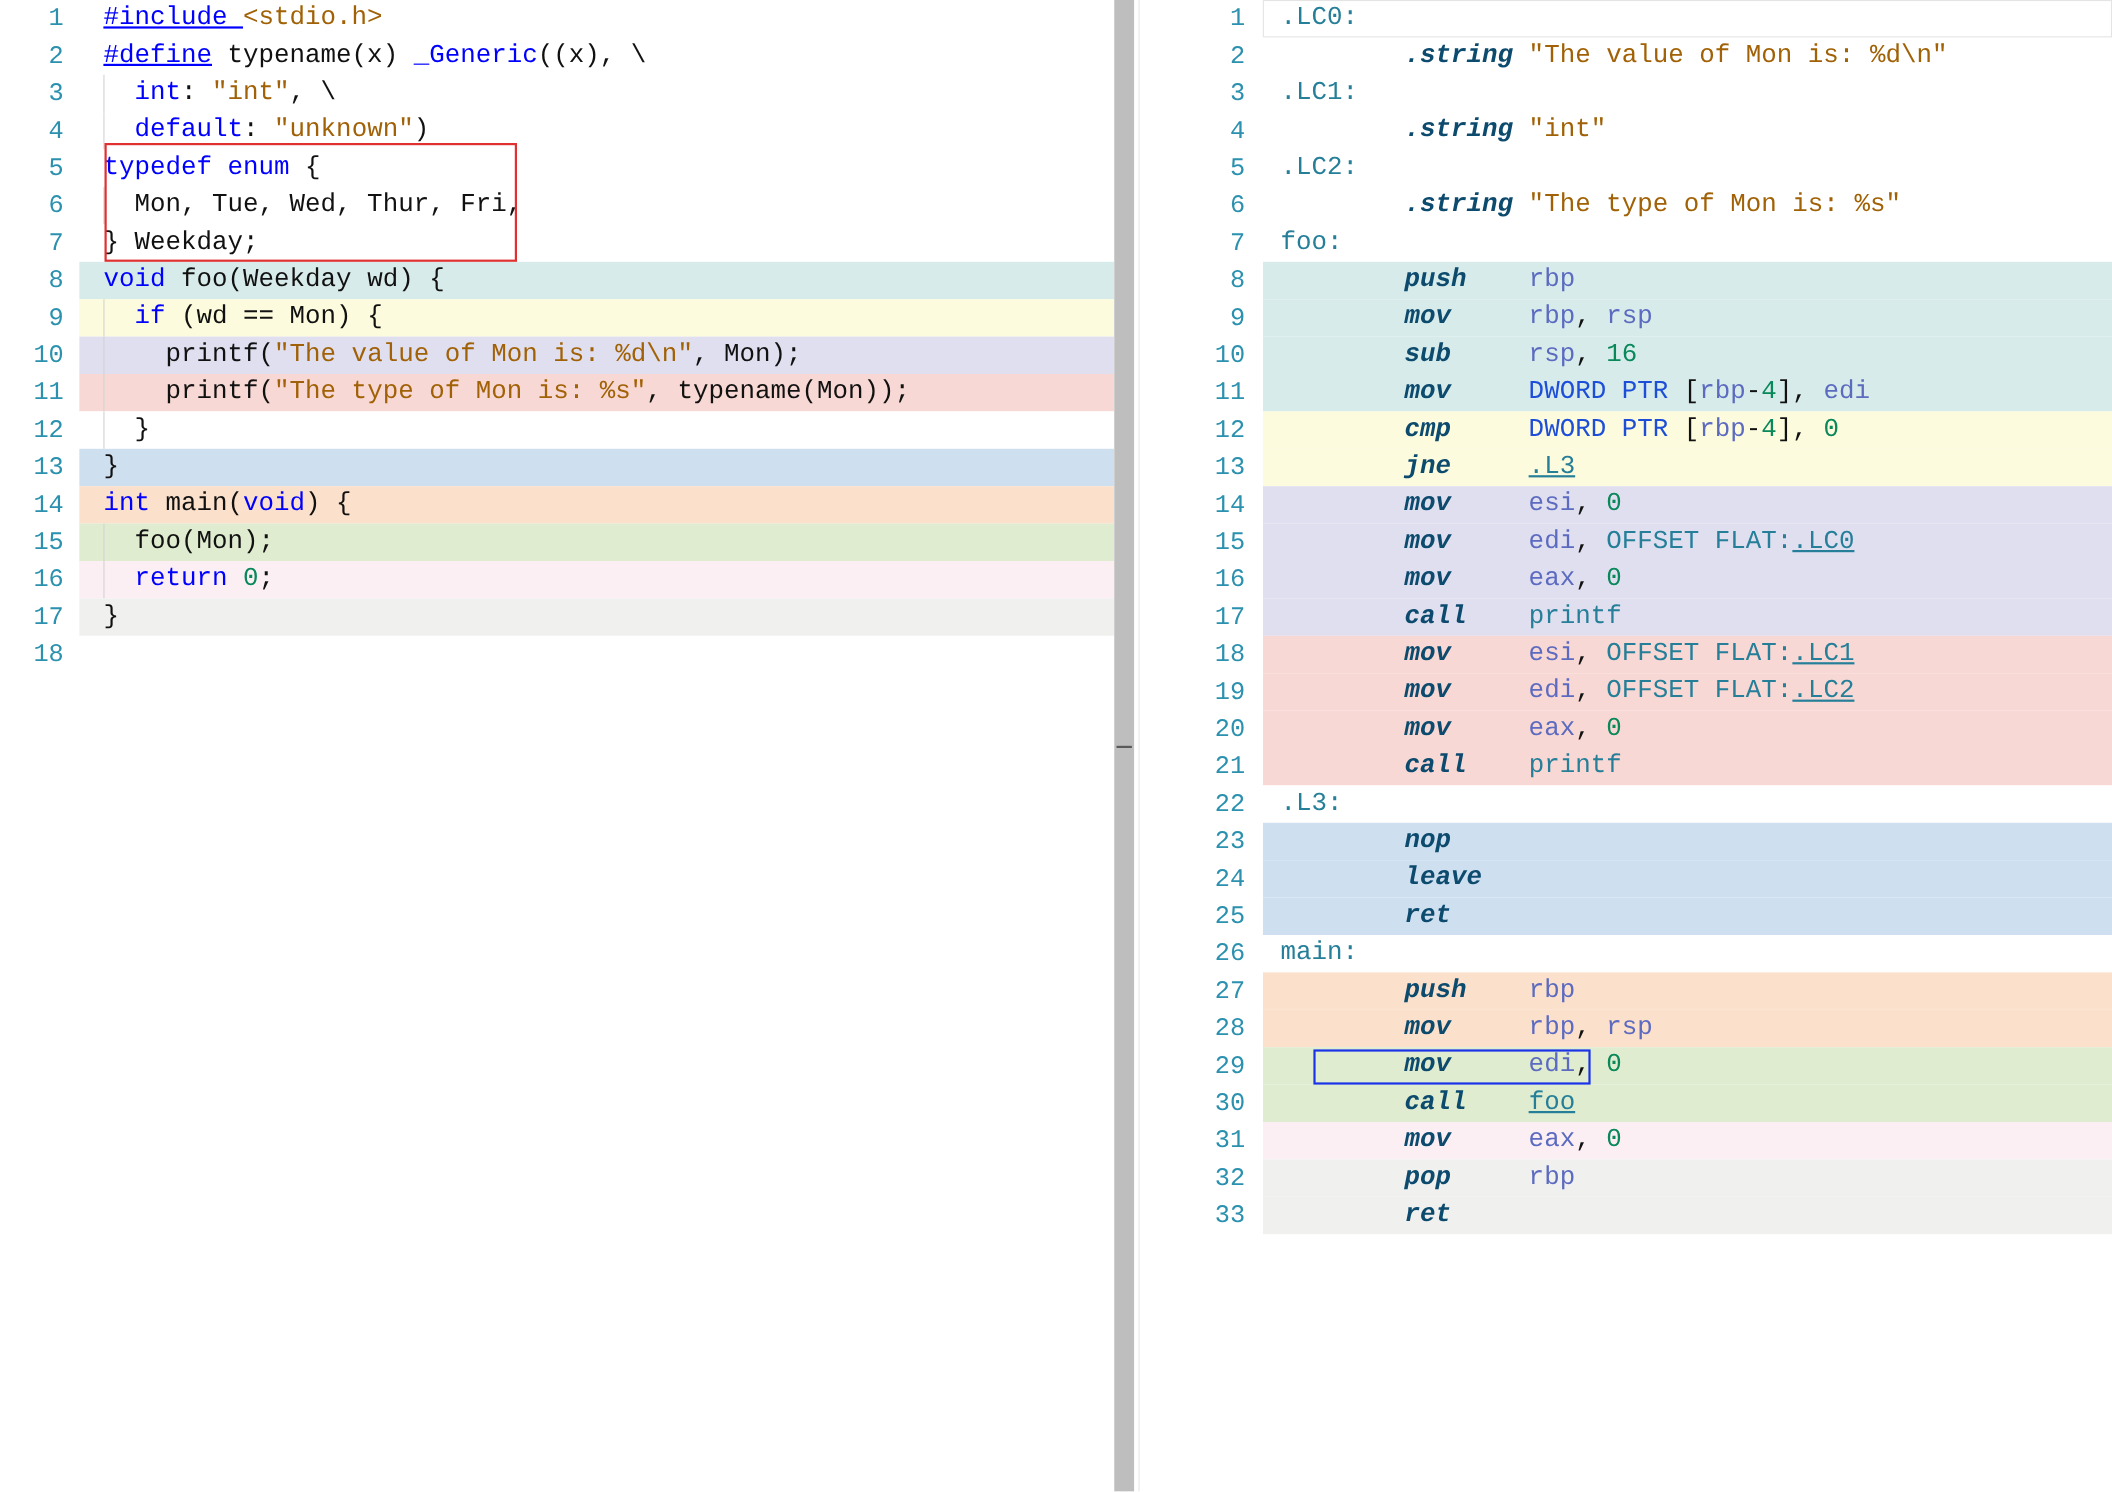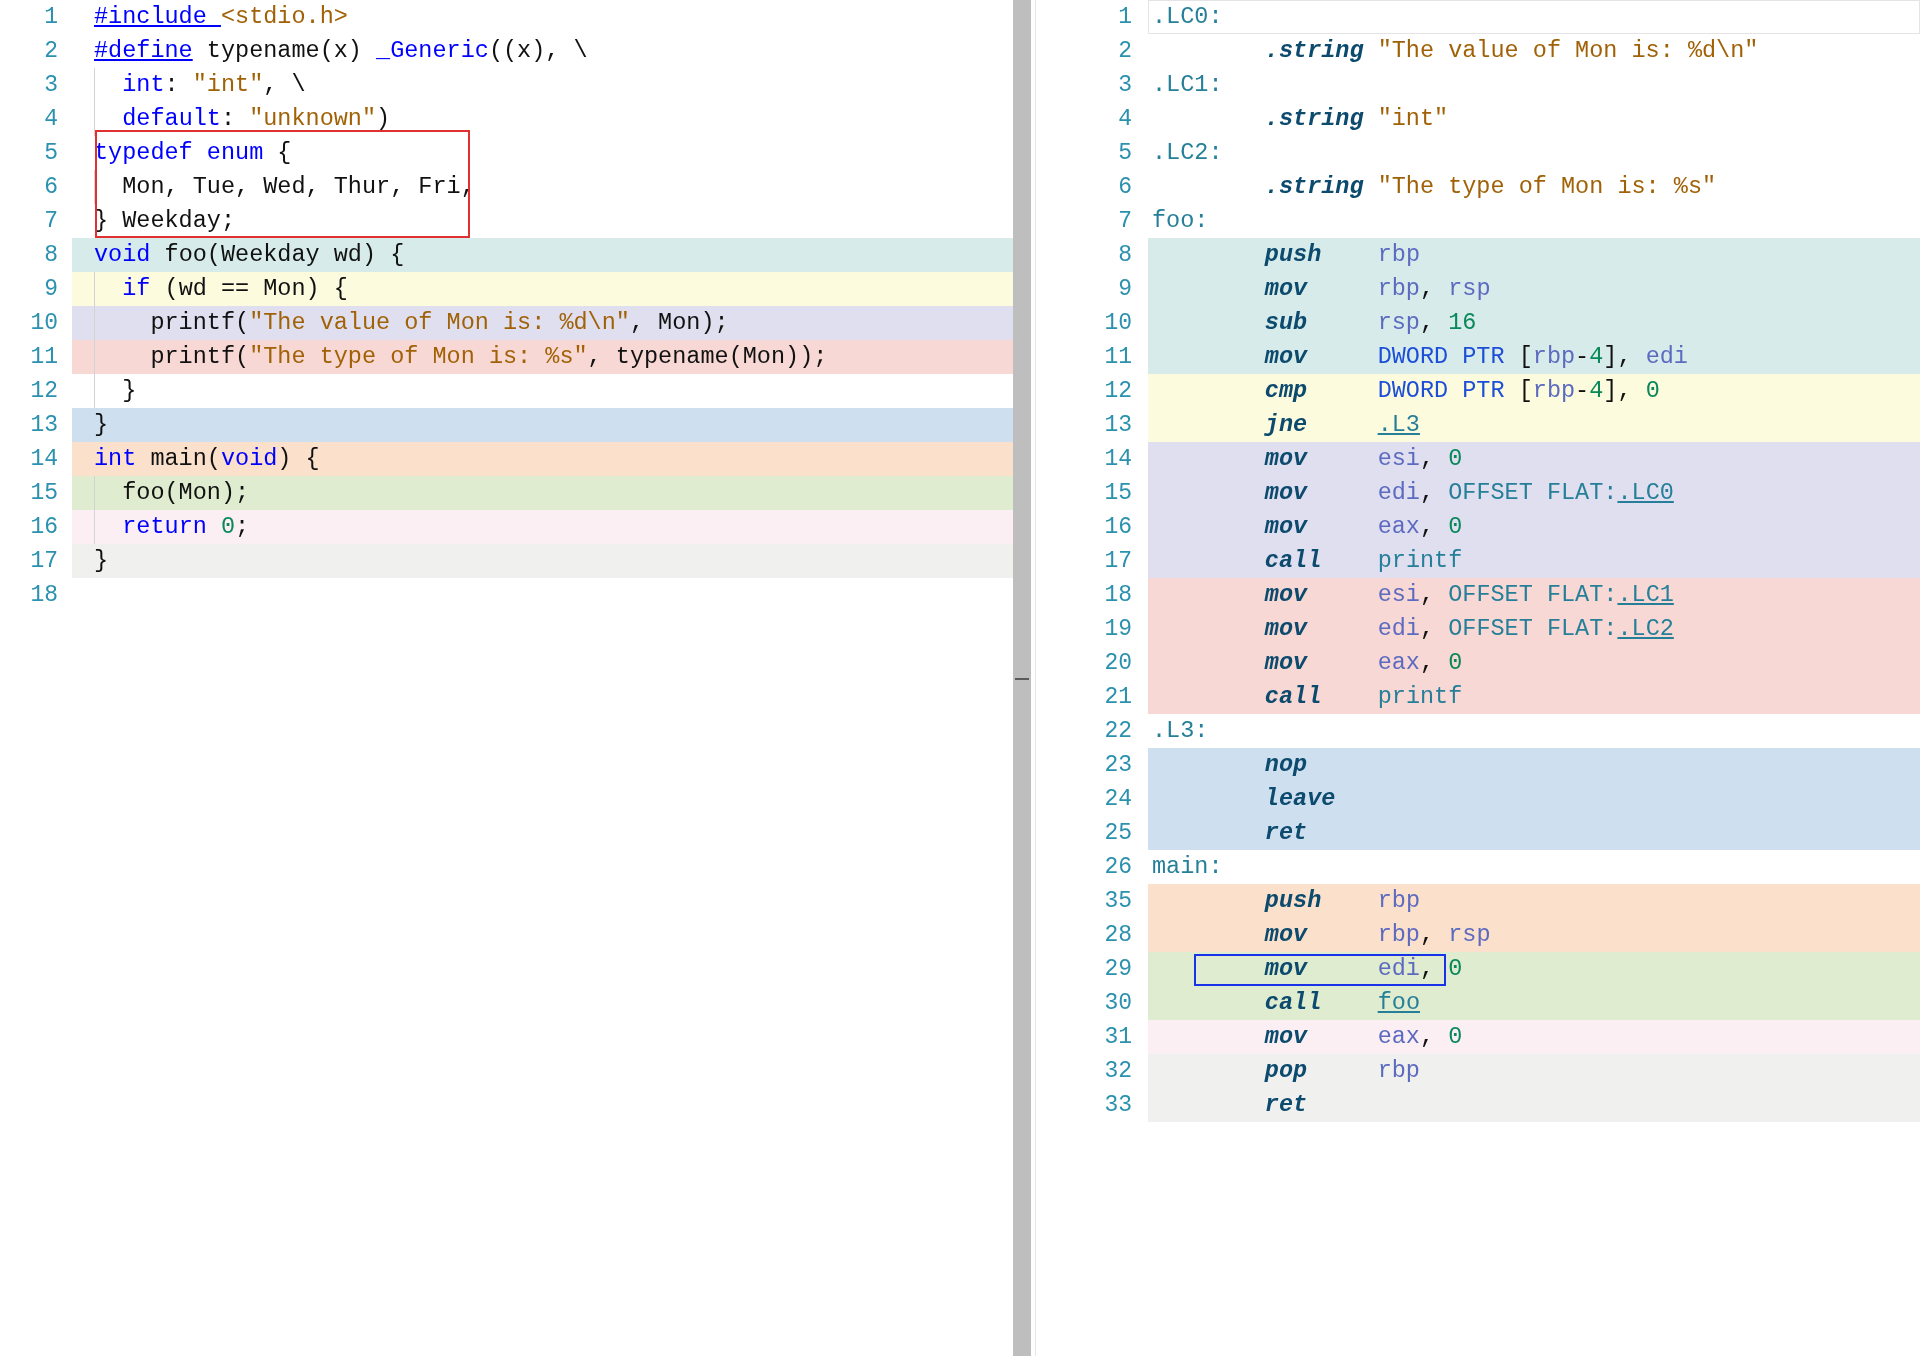--- a/index.html
+++ b/index.html
@@ -61,21 +61,21 @@
     user-select: none;
   }
   .pane-asm .ln { width: 108px; min-width: 108px; padding-right: 16px; }
 
   .content {
     flex: 1;
     position: relative;
     padding-left: 22px;
     box-sizing: border-box;
   }
-  .pane-asm .content { padding-left: 4px; }
+  .pane-asm .content { padding-left: 16px; }
 
   
   .guide {
     position: absolute;
     left: 22px;
     top: 0;
     bottom: 0;
     width: 1px;
     background: #d3d3d3;
   }
@@ -244,21 +244,21 @@
         <div class="line"><div class="rowbg c2"></div><div class="ln">17</div><div class="content"><span class="txt"><span class="pl">        </span><span class="ins">call</span><span class="pl">    </span><span class="lbl">printf</span></span></div></div>
         <div class="line"><div class="rowbg c3"></div><div class="ln">18</div><div class="content"><span class="txt"><span class="pl">        </span><span class="ins">mov</span><span class="pl">     </span><span class="reg">esi</span><span class="pl">, </span><span class="lbl">OFFSET FLAT:</span><span class="lnk">.LC1</span></span></div></div>
         <div class="line"><div class="rowbg c3"></div><div class="ln">19</div><div class="content"><span class="txt"><span class="pl">        </span><span class="ins">mov</span><span class="pl">     </span><span class="reg">edi</span><span class="pl">, </span><span class="lbl">OFFSET FLAT:</span><span class="lnk">.LC2</span></span></div></div>
         <div class="line"><div class="rowbg c3"></div><div class="ln">20</div><div class="content"><span class="txt"><span class="pl">        </span><span class="ins">mov</span><span class="pl">     </span><span class="reg">eax</span><span class="pl">, </span><span class="num">0</span></span></div></div>
         <div class="line"><div class="rowbg c3"></div><div class="ln">21</div><div class="content"><span class="txt"><span class="pl">        </span><span class="ins">call</span><span class="pl">    </span><span class="lbl">printf</span></span></div></div>
         <div class="line"><div class="rowbg cw"></div><div class="ln">22</div><div class="content"><span class="txt"><span class="lbl">.L3:</span></span></div></div>
         <div class="line"><div class="rowbg c4"></div><div class="ln">23</div><div class="content"><span class="txt"><span class="pl">        </span><span class="ins">nop</span></span></div></div>
         <div class="line"><div class="rowbg c4"></div><div class="ln">24</div><div class="content"><span class="txt"><span class="pl">        </span><span class="ins">leave</span></span></div></div>
         <div class="line"><div class="rowbg c4"></div><div class="ln">25</div><div class="content"><span class="txt"><span class="pl">        </span><span class="ins">ret</span></span></div></div>
         <div class="line"><div class="rowbg cw"></div><div class="ln">26</div><div class="content"><span class="txt"><span class="lbl">main:</span></span></div></div>
-        <div class="line"><div class="rowbg c5"></div><div class="ln">35</div><div class="content"><span class="txt"><span class="pl">        </span><span class="ins">push</span><span class="pl">    </span><span class="reg">rbp</span></span></div></div>
+        <div class="line"><div class="rowbg c5"></div><div class="ln">27</div><div class="content"><span class="txt"><span class="pl">        </span><span class="ins">push</span><span class="pl">    </span><span class="reg">rbp</span></span></div></div>
         <div class="line"><div class="rowbg c5"></div><div class="ln">28</div><div class="content"><span class="txt"><span class="pl">        </span><span class="ins">mov</span><span class="pl">     </span><span class="reg">rbp</span><span class="pl">, </span><span class="reg">rsp</span></span></div></div>
         <div class="line"><div class="rowbg c6"></div><div class="ln">29</div><div class="content"><span class="txt"><span class="pl">        </span><span class="ins">mov</span><span class="pl">     </span><span class="reg">edi</span><span class="pl">, </span><span class="num">0</span></span></div></div>
         <div class="line"><div class="rowbg c6"></div><div class="ln">30</div><div class="content"><span class="txt"><span class="pl">        </span><span class="ins">call</span><span class="pl">    </span><span class="lnk">foo</span></span></div></div>
         <div class="line"><div class="rowbg c7"></div><div class="ln">31</div><div class="content"><span class="txt"><span class="pl">        </span><span class="ins">mov</span><span class="pl">     </span><span class="reg">eax</span><span class="pl">, </span><span class="num">0</span></span></div></div>
         <div class="line"><div class="rowbg c8"></div><div class="ln">32</div><div class="content"><span class="txt"><span class="pl">        </span><span class="ins">pop</span><span class="pl">     </span><span class="reg">rbp</span></span></div></div>
         <div class="line"><div class="rowbg c8"></div><div class="ln">33</div><div class="content"><span class="txt"><span class="pl">        </span><span class="ins">ret</span></span></div></div>
       </div>
     <div class="focusline"></div>
     <div id="blue-box" style="left: 154px; top: 954px; width: 252px; height: 32px;"></div>
   </div>

